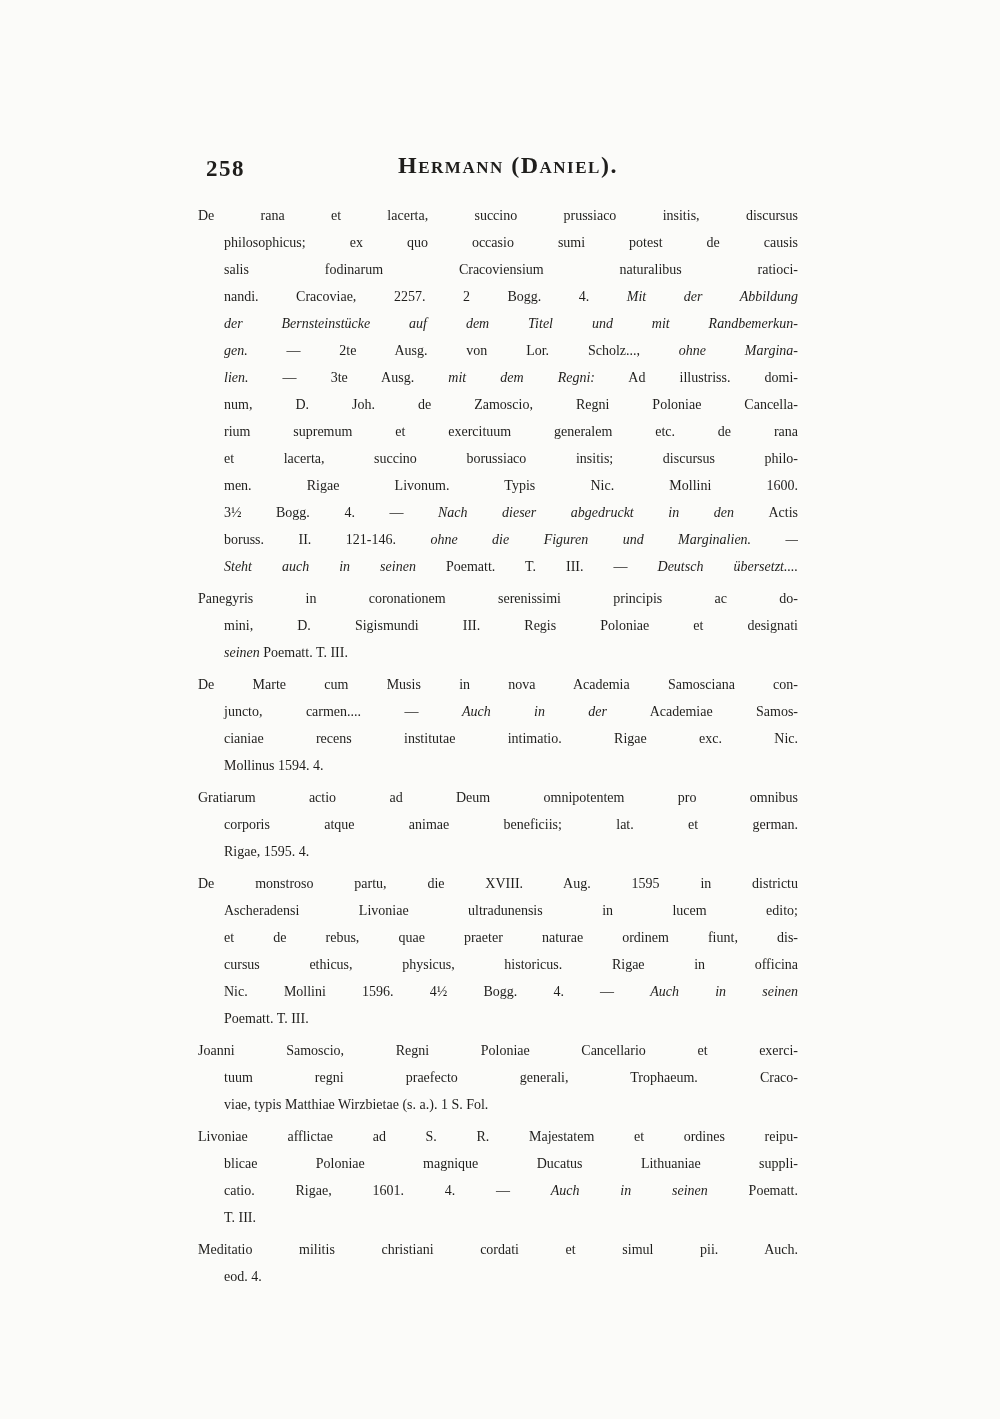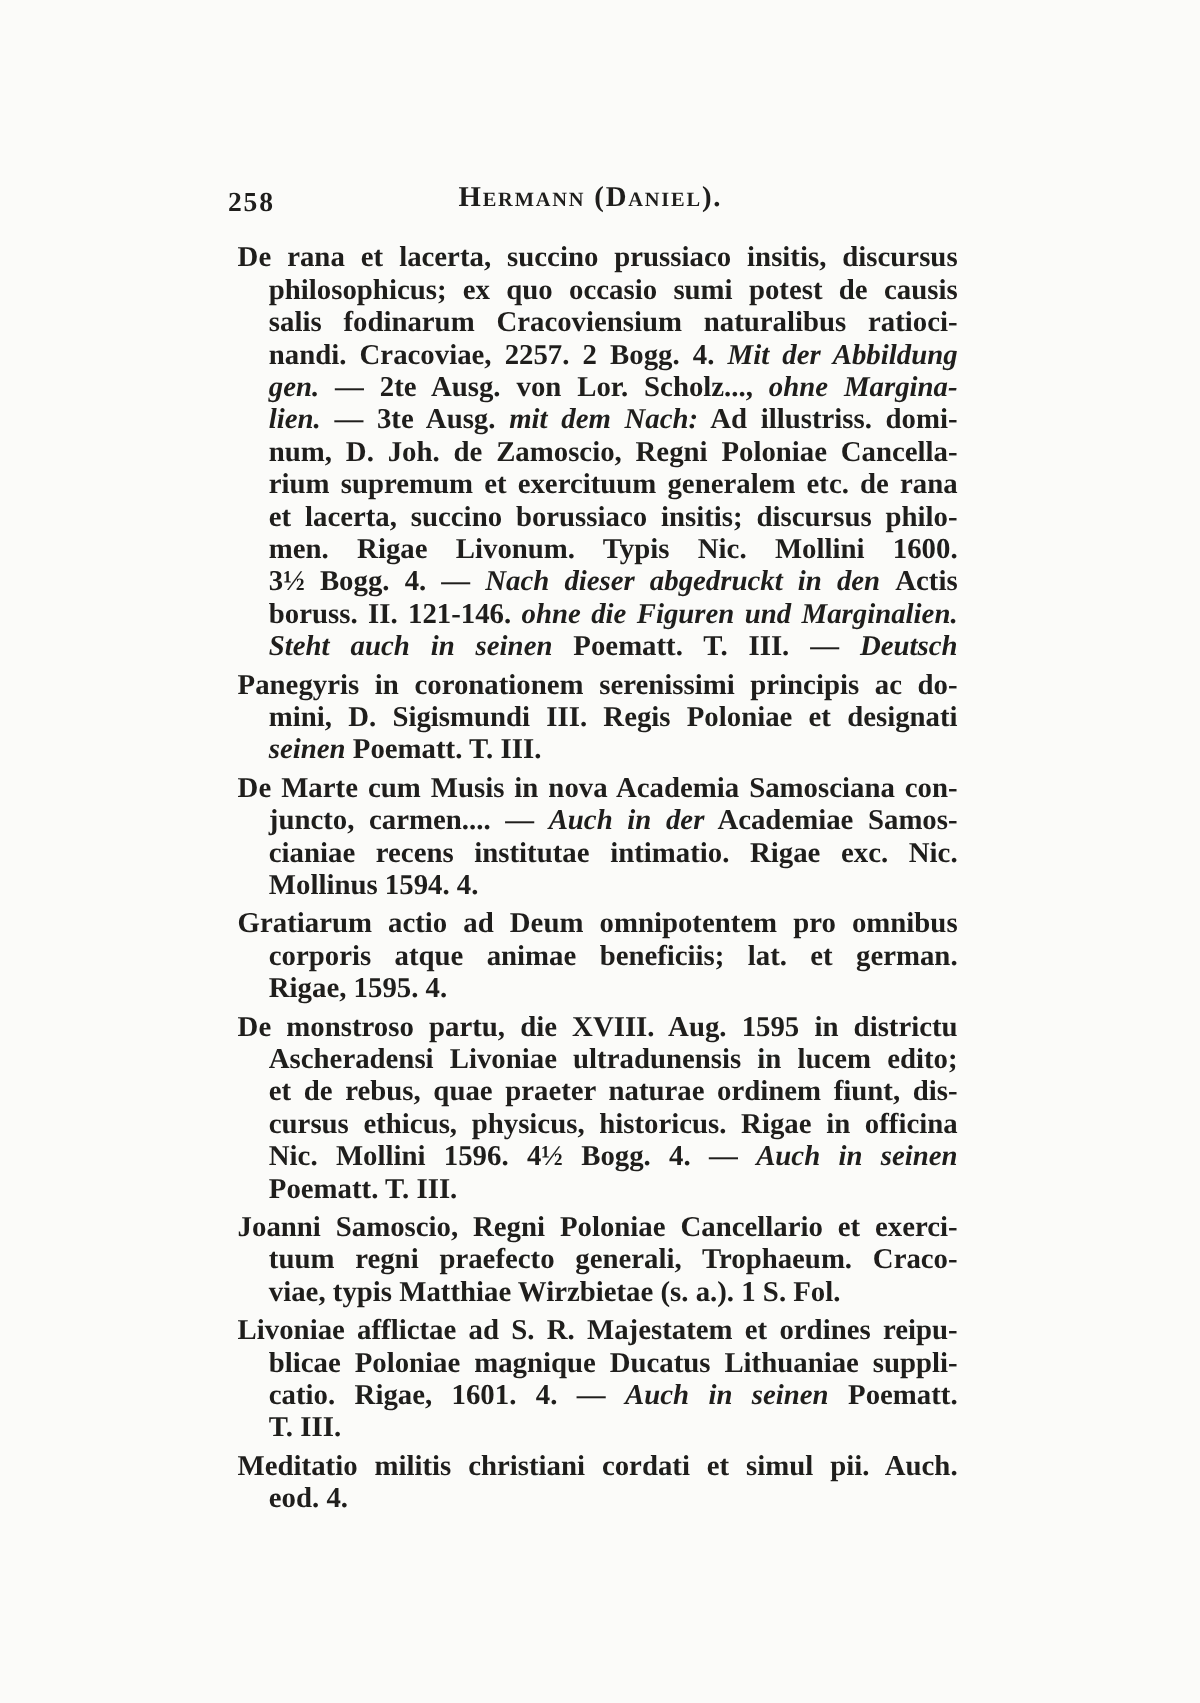--- a/index.html
+++ b/index.html
@@ -7,38 +7,38 @@
     width:1000px;height:1419px;
     background:var(--paper,#fbfbf9);
     font-family:"Liberation Serif", serif;
   }
   .page{
     position:relative;width:1000px;height:1419px;
     color:var(--ink,#1f1e1c);
     overflow:hidden;
   }
   .header{
-    position:absolute;left:192px;top:152px;width:600px;height:34px;
+    position:absolute;left:208px;top:152px;width:600px;height:34px;
   }
   .pagenum{
     position:absolute;left:-2px;top:4px;
     font-size:23px;letter-spacing:1.5px;font-weight:600;
   }
   .running{
     display:block;text-align:center;
     font-variant:small-caps;
     font-weight:700;font-size:24px;letter-spacing:1.5px;
   }
   .bib{
     position:absolute;left:198px;top:202px;width:600px;
   }
   .entry{margin-bottom:5px;}
   .line{
-    font-size:24px;line-height:27px;height:27px;
-    font-weight:700;
+    font-size:14px;line-height:27px;height:27px;
+    font-weight:400;
     overflow:hidden;white-space:normal;
   }
   .line.ind{padding-left:26px;}
   .line.just{text-align:justify;text-align-last:justify;}
   .it{font-style:italic;text-align:center;}
   .rm{font-style:normal;}
 </style>
 </head>
 <body>
 
@@ -46,22 +46,23 @@
   <div class="header">
     <span class="pagenum">258</span>
     <span class="running">Hermann (Daniel).</span>
   </div>
   <div class="bib">
       <div class="entry">
         <div class="line just"><span class="rm">De rana et lacerta, succino prussiaco insitis, discursus</span></div>
         <div class="line ind just"><span class="rm">philosophicus; ex quo occasio sumi potest de causis</span></div>
         <div class="line ind just"><span class="rm">salis fodinarum Cracoviensium naturalibus ratioci-</span></div>
         <div class="line ind just"><span class="rm">nandi. Cracoviae, 2257. 2 Bogg. 4. </span><span class="it">Mit der Abbildung</span></div>
+        <div class="line ind just"><span class="it">der Bernsteinstücke auf dem Titel und mit Randbemerkun-</span></div>
         <div class="line ind just"><span class="it">gen.</span><span class="rm"> — 2te Ausg. von Lor. Scholz..., </span><span class="it">ohne Margina-</span></div>
-        <div class="line ind just"><span class="it">lien.</span><span class="rm"> — 3te Ausg. </span><span class="it">mit dem Nach:</span><span class="rm"> Ad illustriss. domi-</span></div>
+        <div class="line ind just"><span class="it">lien.</span><span class="rm"> — 3te Ausg. </span><span class="it">mit dem Regni:</span><span class="rm"> Ad illustriss. domi-</span></div>
         <div class="line ind just"><span class="rm">num, D. Joh. de Zamoscio, Regni Poloniae Cancella-</span></div>
         <div class="line ind just"><span class="rm">rium supremum et exercituum generalem etc. de rana</span></div>
         <div class="line ind just"><span class="rm">et lacerta, succino borussiaco insitis; discursus philo-</span></div>
         <div class="line ind just"><span class="rm">men. Rigae Livonum. Typis Nic. Mollini 1600.</span></div>
         <div class="line ind just"><span class="rm">3½ Bogg. 4. — </span><span class="it">Nach dieser abgedruckt in den </span><span class="rm">Actis</span></div>
         <div class="line ind just"><span class="rm">boruss. II. 121-146. </span><span class="it">ohne die Figuren und Marginalien. —</span></div>
         <div class="line ind just"><span class="it">Steht auch in seinen </span><span class="rm">Poematt. T. III. — </span><span class="it">Deutsch übersetzt....</span></div>
       </div>
       <div class="entry">
         <div class="line just"><span class="rm">Panegyris in coronationem serenissimi principis ac do-</span></div>

